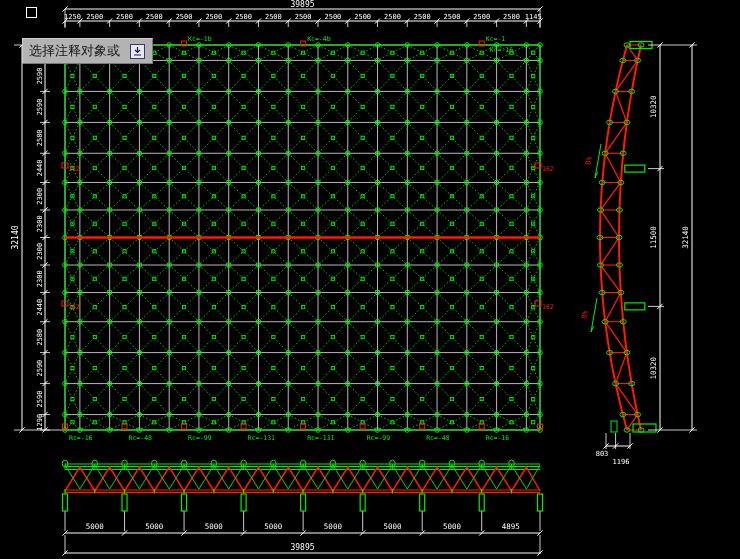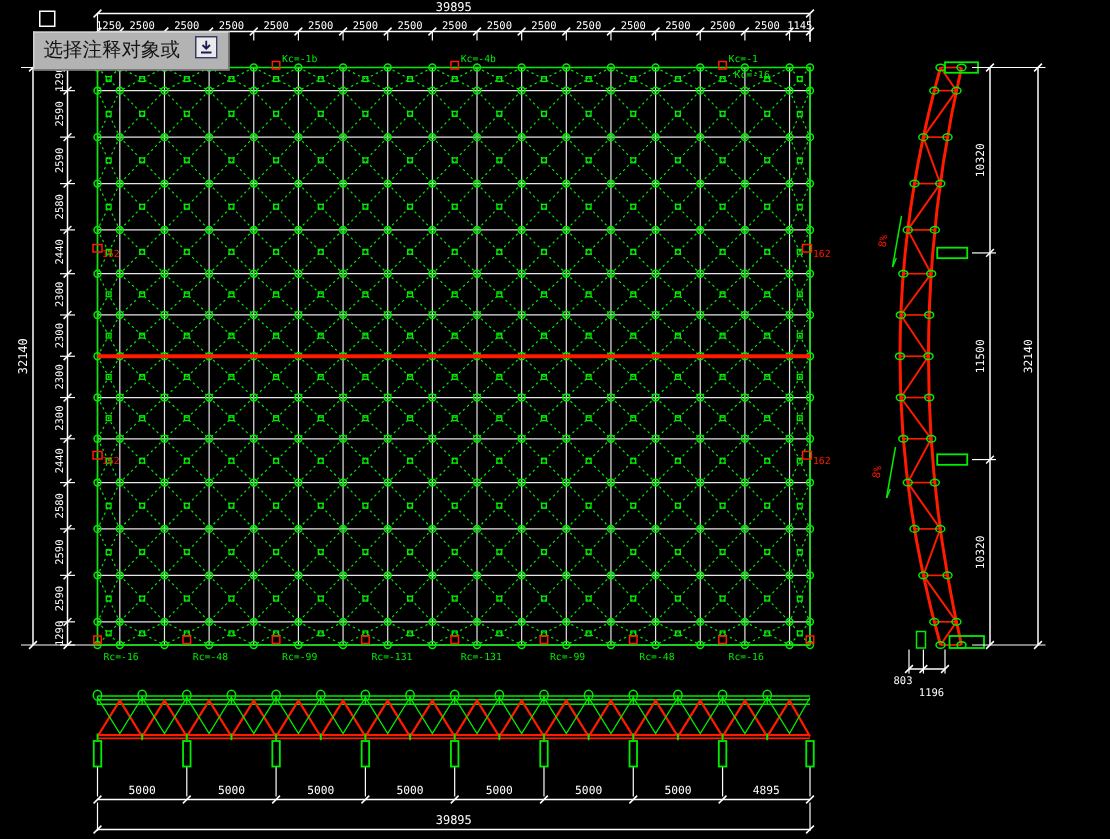--- a/index.html
+++ b/index.html
@@ -1,22 +1,22 @@
 <!DOCTYPE html>
 <html><head>
 <meta charset="utf-8">
 <style>
   html,body{margin:0;padding:0;background:#000;}
   body{width:740px;height:559px;position:relative;overflow:hidden;font-family:"DejaVu Sans",sans-serif;}
   #canvas{position:absolute;left:0;top:0;width:740px;height:559px;}
   .tooltip{
-    position:absolute;left:22px;top:21px;height:20px;
+    position:absolute;left:22px;top:38px;height:20px;
     background:#b3b3b3;border:1px solid #cfcfcf;border-right-color:#7a7a7a;border-bottom-color:#7a7a7a;
     color:#141414;font-size:13px;line-height:20px;
-    display:flex;align-items:flex-start;gap:10px;padding:2px 7px 2px 6px;white-space:nowrap;z-index:5;
+    display:flex;align-items:center;gap:10px;padding:2px 7px 2px 6px;white-space:nowrap;z-index:5;
   }
   .tt-icon{width:13px;height:13px;background:#e9e9e9;border:1px solid #3a3a66;
     display:inline-flex;align-items:center;justify-content:center;}
   .pickbox{position:absolute;left:26px;top:7px;width:9px;height:9px;border:1px solid #fff;z-index:4;}
   text{font-family:"DejaVu Sans Mono",monospace;}
 </style>
 </head>
 <body>
 
 <div class="pickbox"></div>

